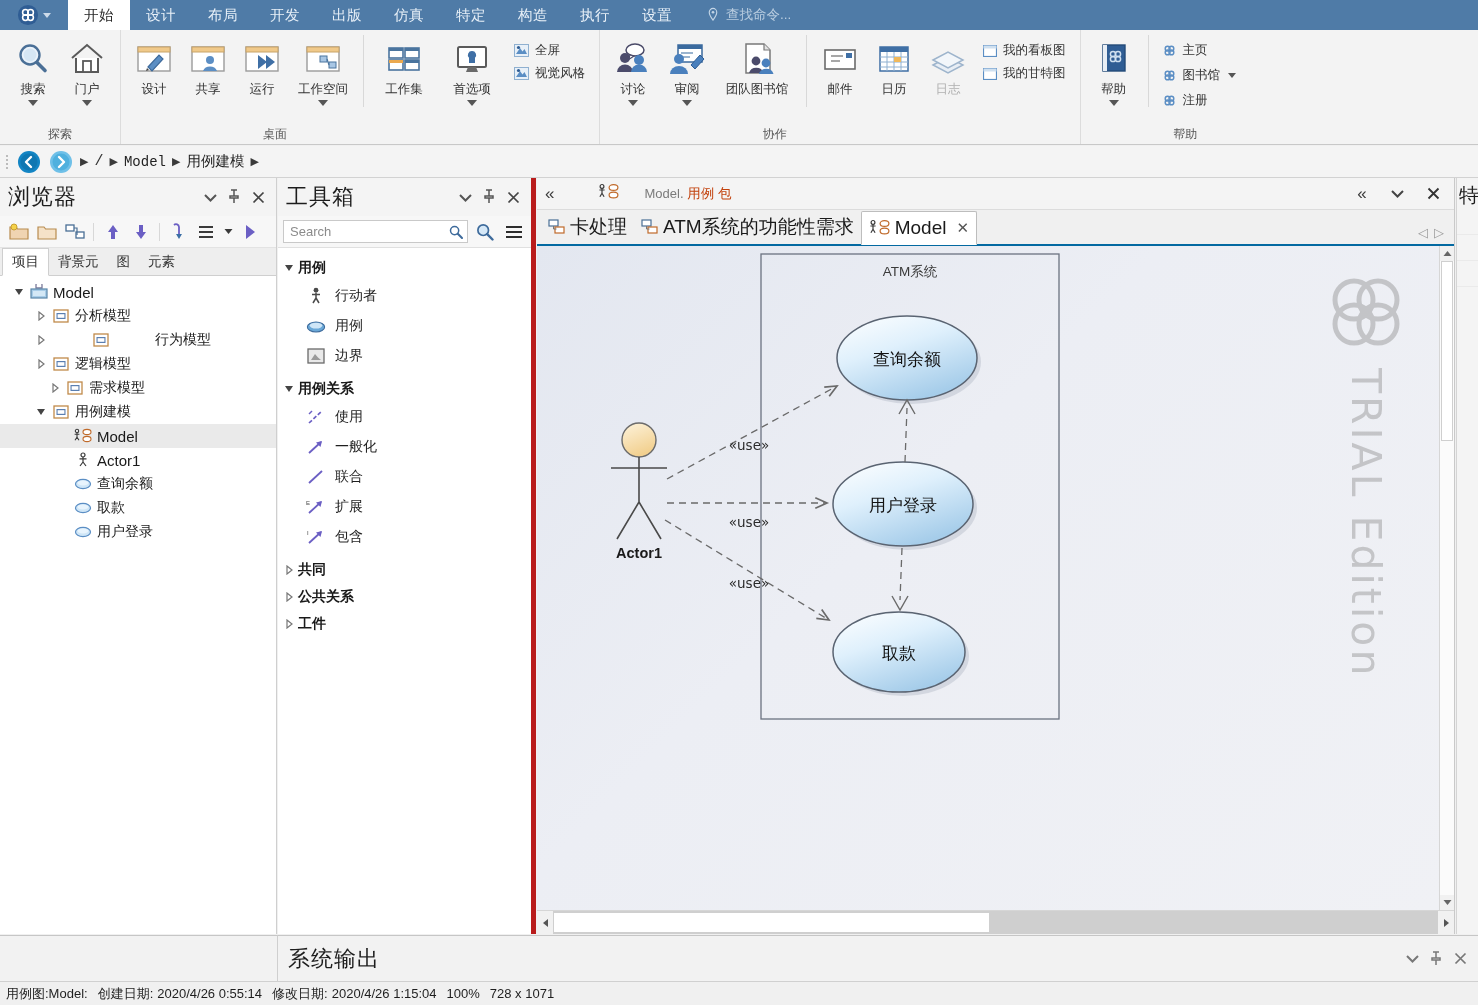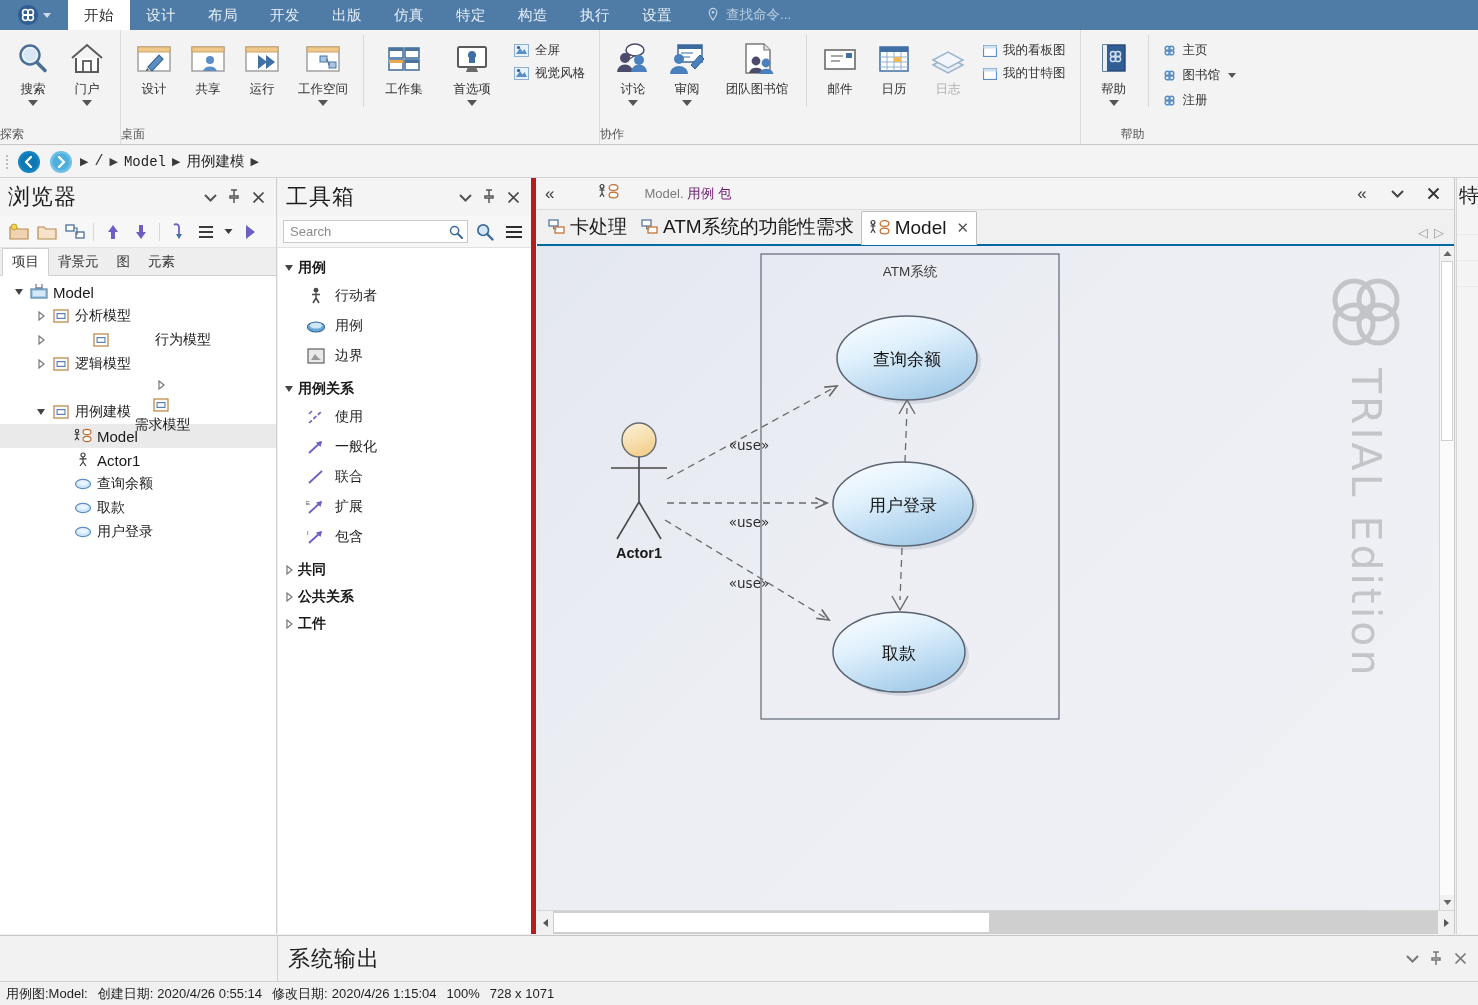--- a/index.html
+++ b/index.html
@@ -42,21 +42,21 @@
   
   .ribbon-body {
     position: absolute; left: 0; top: 30px; width: 1478px; height: 115px;
     background: #f3f3f3; border-bottom: 1px solid #c8c8c8;
     display: flex; align-items: stretch;
   }
   .rgroup { position: relative; display: flex; flex-direction: column; height: 100%; }
   .rgroup + .rgroup { border-left: 1px solid #dcdcdc; }
   .rgroup-items { flex: 1; display: flex; align-items: flex-start; padding: 5px 7px 0 7px; gap: 2px; }
   .rgroup-label {
-    height: 18px; line-height: 16px; font-size: 12px; color: #555;
+    height: 18px; line-height: 16px; text-align: center; font-size: 12px; color: #555;
     padding-bottom: 3px;
     margin-top: 16px;
   }
   .rbtn {
     width: 52px; display: flex; flex-direction: column; align-items: center; gap: 2px;
     padding-top: 3px; cursor: default;
   }
   .rbtn.wide { width: 66px; }
   .rbtn .ico { height: 42px; display: flex; align-items: center; justify-content: center; }
   .rbtn .cap { font-size: 12.5px; color: #333; white-space: nowrap; text-align: center; line-height: 14px;}
@@ -155,21 +155,21 @@
     position: absolute; left: 537px; top: 178px; width: 918px; height: 756px;
     background: #f5f5f5; display: flex; flex-direction: column;
     border-right: 1px solid #c9c9c9;
   }
   .diagram-topbar {
     height: 32px; display: flex; align-items: center; gap: 10px; padding: 0 8px;
     background: #f4f4f4; border-bottom: 1px solid #dcdcdc;
   }
   .chev-left { font-size: 17px; color: #3b3b3b; cursor: default; letter-spacing: -2px; }
   .dtop-path { font-size: 13px; color: #7b7b7b; margin-left: 14px; }
-  .dtop-path .cjk { color: #701a75; font-size: 13.5px; }
+  .dtop-path .cjk { color: #c2410c; font-size: 13.5px; }
   .dtop-spacer { flex: 1; }
   .dtop-ctl { width: 26px; height: 24px; display: flex; align-items: center; justify-content: center; cursor: default; }
 
   .diagram-tabs {
     height: 36px; display: flex; align-items: flex-end; background: #f0f0f0;
     border-bottom: 2px solid #0369a1; padding-left: 4px;
   }
   .dtab {
     display: flex; align-items: center; gap: 4px; height: 34px; padding: 0 7px;
     font-size: 19px; color: #1a1a1a; cursor: default; white-space: nowrap;
@@ -756,21 +756,21 @@
           </span>
         <span class="tico">
           <svg width="16" height="14" viewBox="0 0 16 14">
               <rect x="1" y="1" width="14" height="12" fill="#fff" stroke="#c08a4a" stroke-width="1.3"></rect>
               <rect x="3.5" y="4" width="9" height="6" fill="#5b7fb0"></rect>
               <rect x="4.6" y="5.2" width="6.8" height="3.6" fill="#fff"></rect>
             </svg>
         </span>
         <span class="tlabel">逻辑模型</span>
       </div>
-      <div class="tnode" style="padding-left:46px;flex-direction:column;">
+      <div class="tnode" style="padding-left:46px;">
         <span class="tw">
             <svg width="10" height="10" viewBox="0 0 10 10">
               <path d="M3 1 L3 9 L8 5 Z" fill="none" stroke="#777" stroke-width="1.2"></path>
             </svg>
           </span>
         <span class="tico">
           <svg width="16" height="14" viewBox="0 0 16 14">
               <rect x="1" y="1" width="14" height="12" fill="#fff" stroke="#c08a4a" stroke-width="1.3"></rect>
               <rect x="3.5" y="4" width="9" height="6" fill="#5b7fb0"></rect>
               <rect x="4.6" y="5.2" width="6.8" height="3.6" fill="#fff"></rect>

